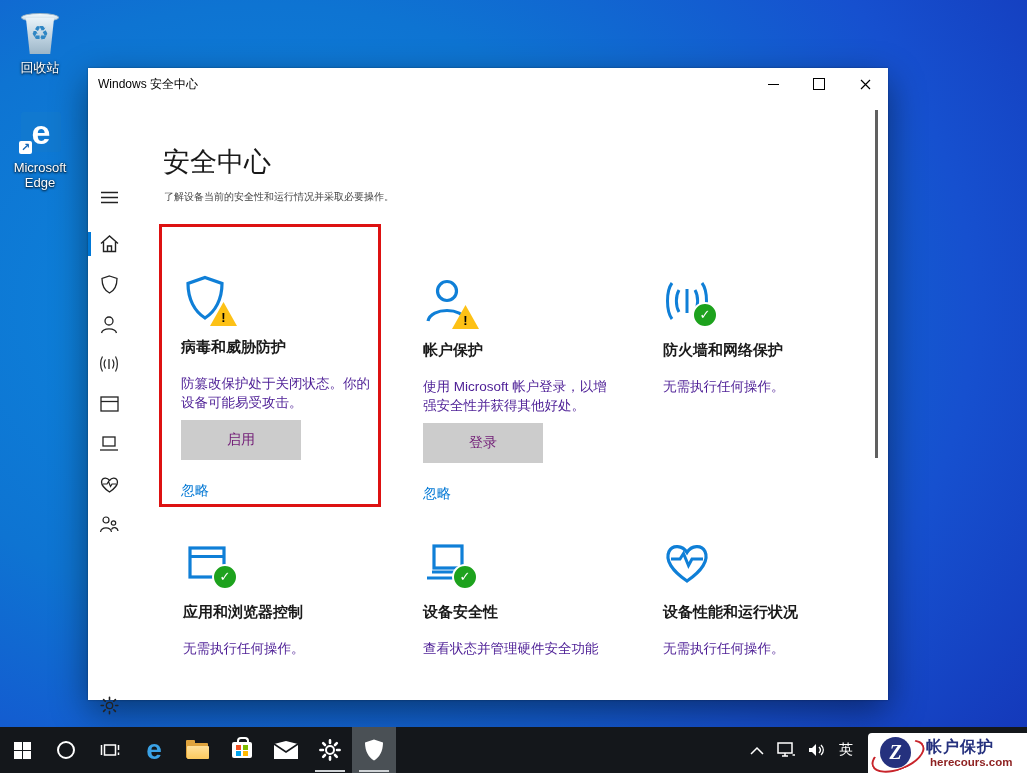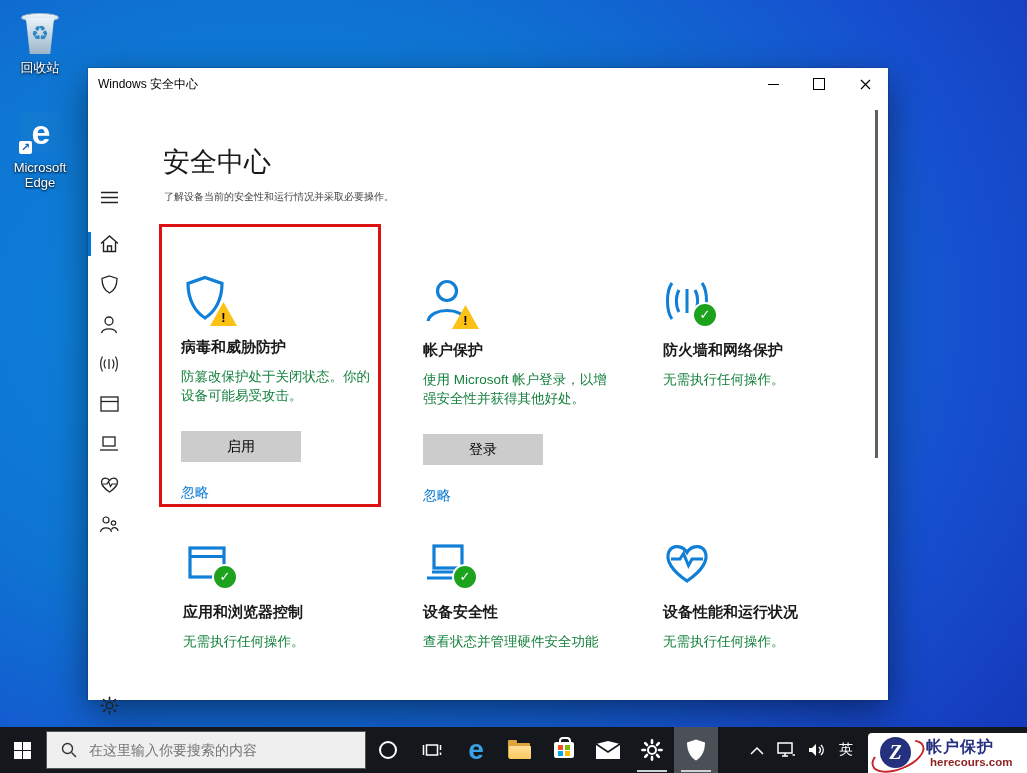--- a/index.html
+++ b/index.html
@@ -35,22 +35,22 @@
   .side-item{position:absolute;left:0;width:42px;height:34px;display:flex;align-items:center;justify-content:center;}
   .accent-bar{position:absolute;left:0;width:3px;height:24px;background:#0078d7;}
   .back-btn{position:absolute;left:8px;top:38px;width:28px;height:22px;display:flex;align-items:center;justify-content:center;}
   
   .heading{position:absolute;left:75px;top:76px;font-size:27px;color:#191919;}
   .subtitle{position:absolute;left:76px;top:122px;font-size:10px;color:#454545;}
   .tile{position:absolute;width:222px;box-sizing:border-box;padding:0 0 0 22px;background:#fff;}
   .tile.hl{border:3px solid #dd1111;padding-left:19px;}
   .t-icon{position:relative;width:48px;height:48px;}
   .t-title{font-size:15px;font-weight:bold;color:#1a1a1a;margin-top:16px;}
-  .t-desc{font-size:13.5px;color:#15803d;line-height:19px;margin-top:10px;width:196px;}
-  .t-btn{margin-top:26px;width:120px;height:31px;background:#cccccc;border:none;font-size:14px;color:#000000;
+  .t-desc{font-size:13.5px;color:#4c1d95;line-height:19px;margin-top:17px;width:196px;}
+  .t-btn{margin-top:8px;width:120px;height:40px;background:#cccccc;border:none;font-size:14px;color:#701a75;
     font-family:inherit;display:block;}
   .t-link{margin-top:22px;font-size:14px;color:#0077d4;display:inline-block;font-family:Liberation Serif, serif;}
   .badge-warn{position:absolute;right:-8px;bottom:-4px;width:27px;height:24px;
     background:#fdc116;clip-path:polygon(50% 0,100% 100%,0 100%);text-align:center;}
   .badge-warn span{position:relative;top:6px;font-size:13px;font-weight:bold;color:#000;}
   .badge-ok{position:absolute;right:-7px;bottom:-3px;width:22px;height:22px;border-radius:50%;
     background:#1da21d;border:2px solid #fff;color:#fff;font-size:13px;font-weight:bold;
     line-height:22px;text-align:center;}
   .scrollthumb{position:absolute;right:10px;top:42px;width:3px;height:348px;background:#606060;}
   
@@ -274,27 +274,20 @@
 
   <div class="taskbar">
     <div class="tb-cell">
       <div class="start-grid">
           <div></div>
           <div></div>
           <div></div>
           <div></div>
         </div>
     </div>
-    <div class="searchbox">
-      <svg width="16" height="16" viewBox="0 0 16 16" style="margin:0 10px 0 14px;">
-          <circle cx="6.5" cy="6.5" r="5" stroke="#333" stroke-width="1.4" fill="none"></circle>
-          <path d="M10.5 10.5 L15 15" stroke="#333" stroke-width="1.4"></path>
-        </svg>
-      <input type="text" placeholder="在这里输入你要搜索的内容" style="">
-    </div>
     <div class="tb-cell">
       <svg width="20" height="20" viewBox="0 0 20 20">
           <circle cx="10" cy="10" r="8" stroke="#fff" stroke-width="2" fill="none"></circle>
         </svg>
     </div>
     <div class="tb-cell">
       <svg width="20" height="18" viewBox="0 0 20 18">
           <rect x="4.5" y="4" width="11" height="10" stroke="#fff" stroke-width="1.5" fill="none"></rect>
           <path d="M1.5 4 V14 M18.5 4 V9 M18.5 11.5 V14" stroke="#fff" stroke-width="1.5"></path>
         </svg>

